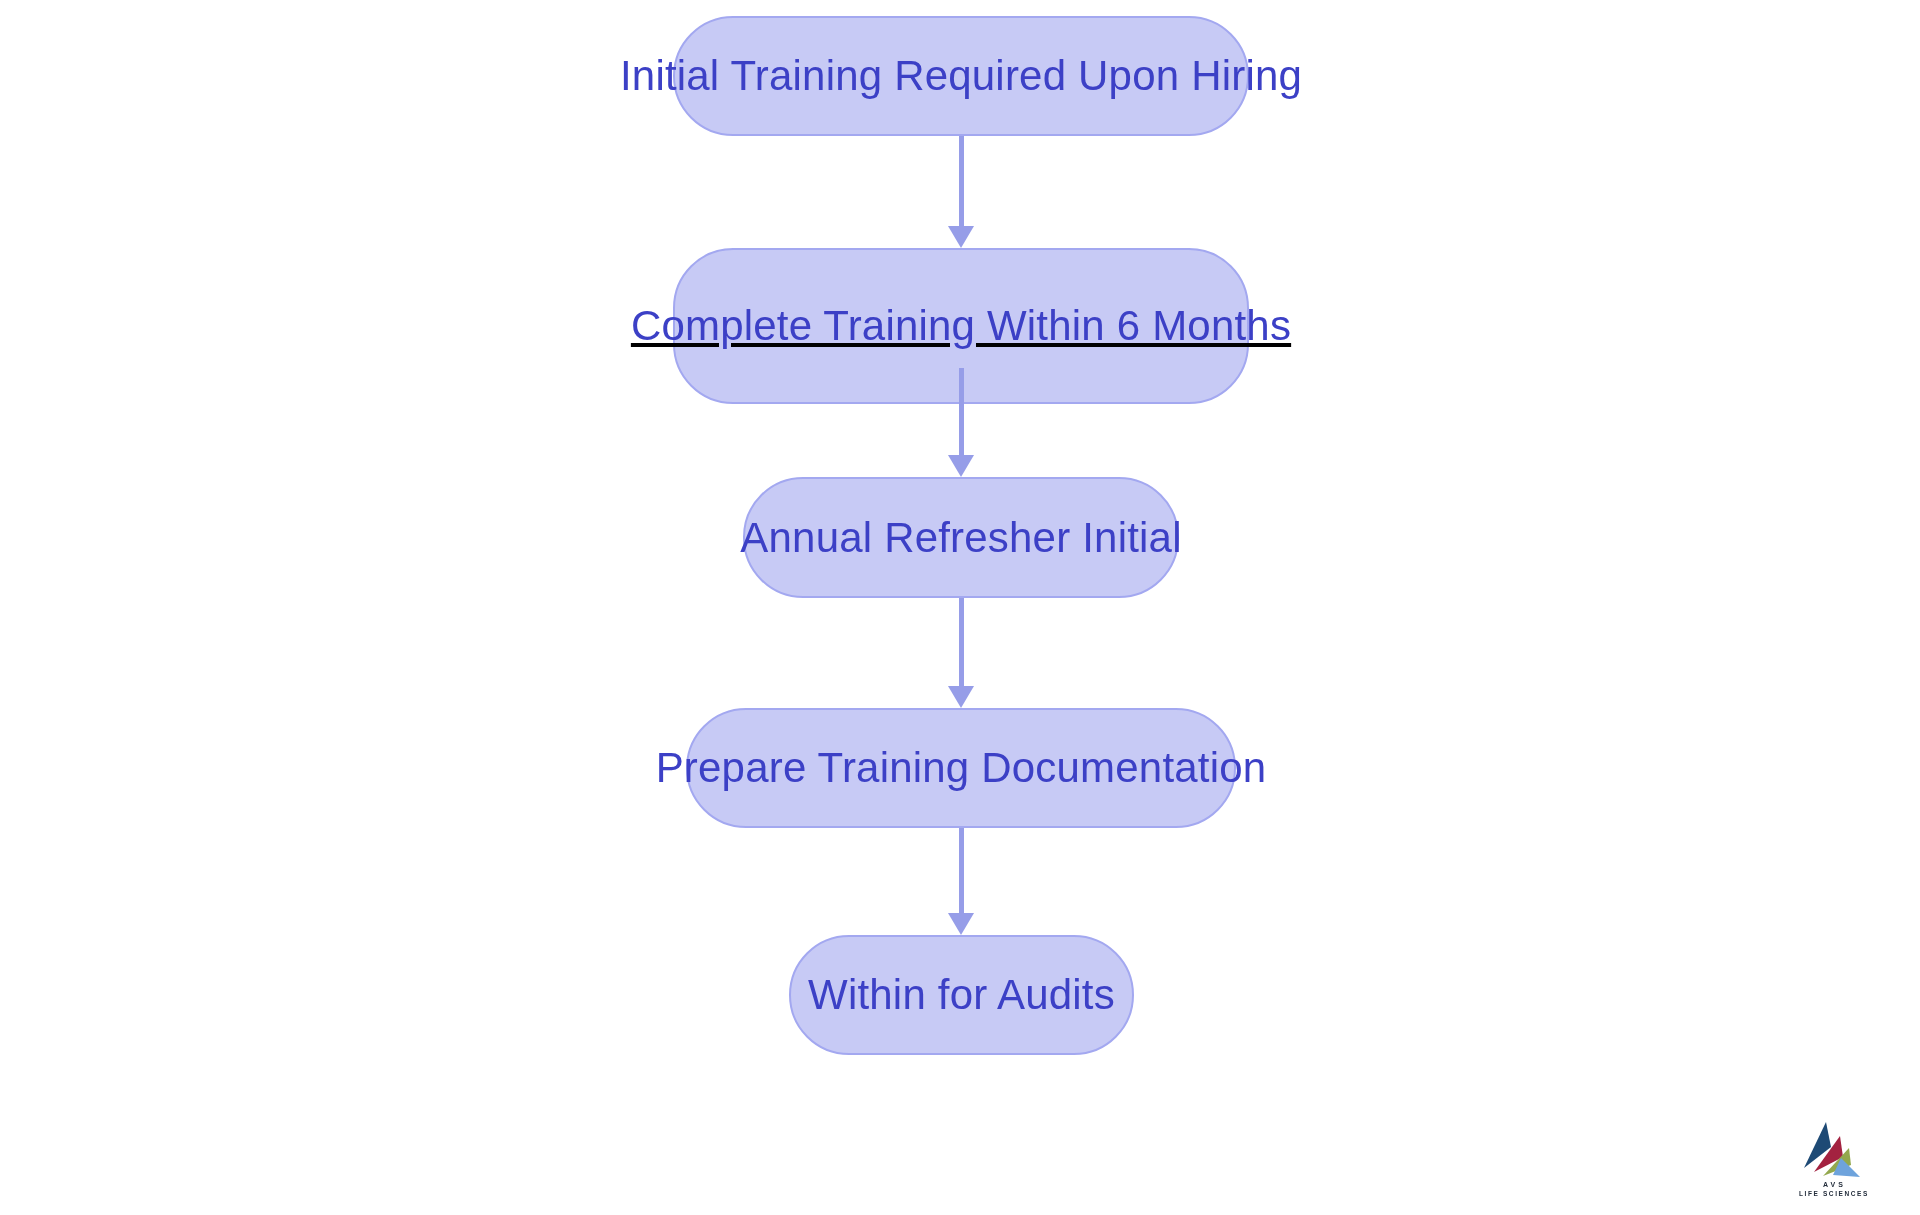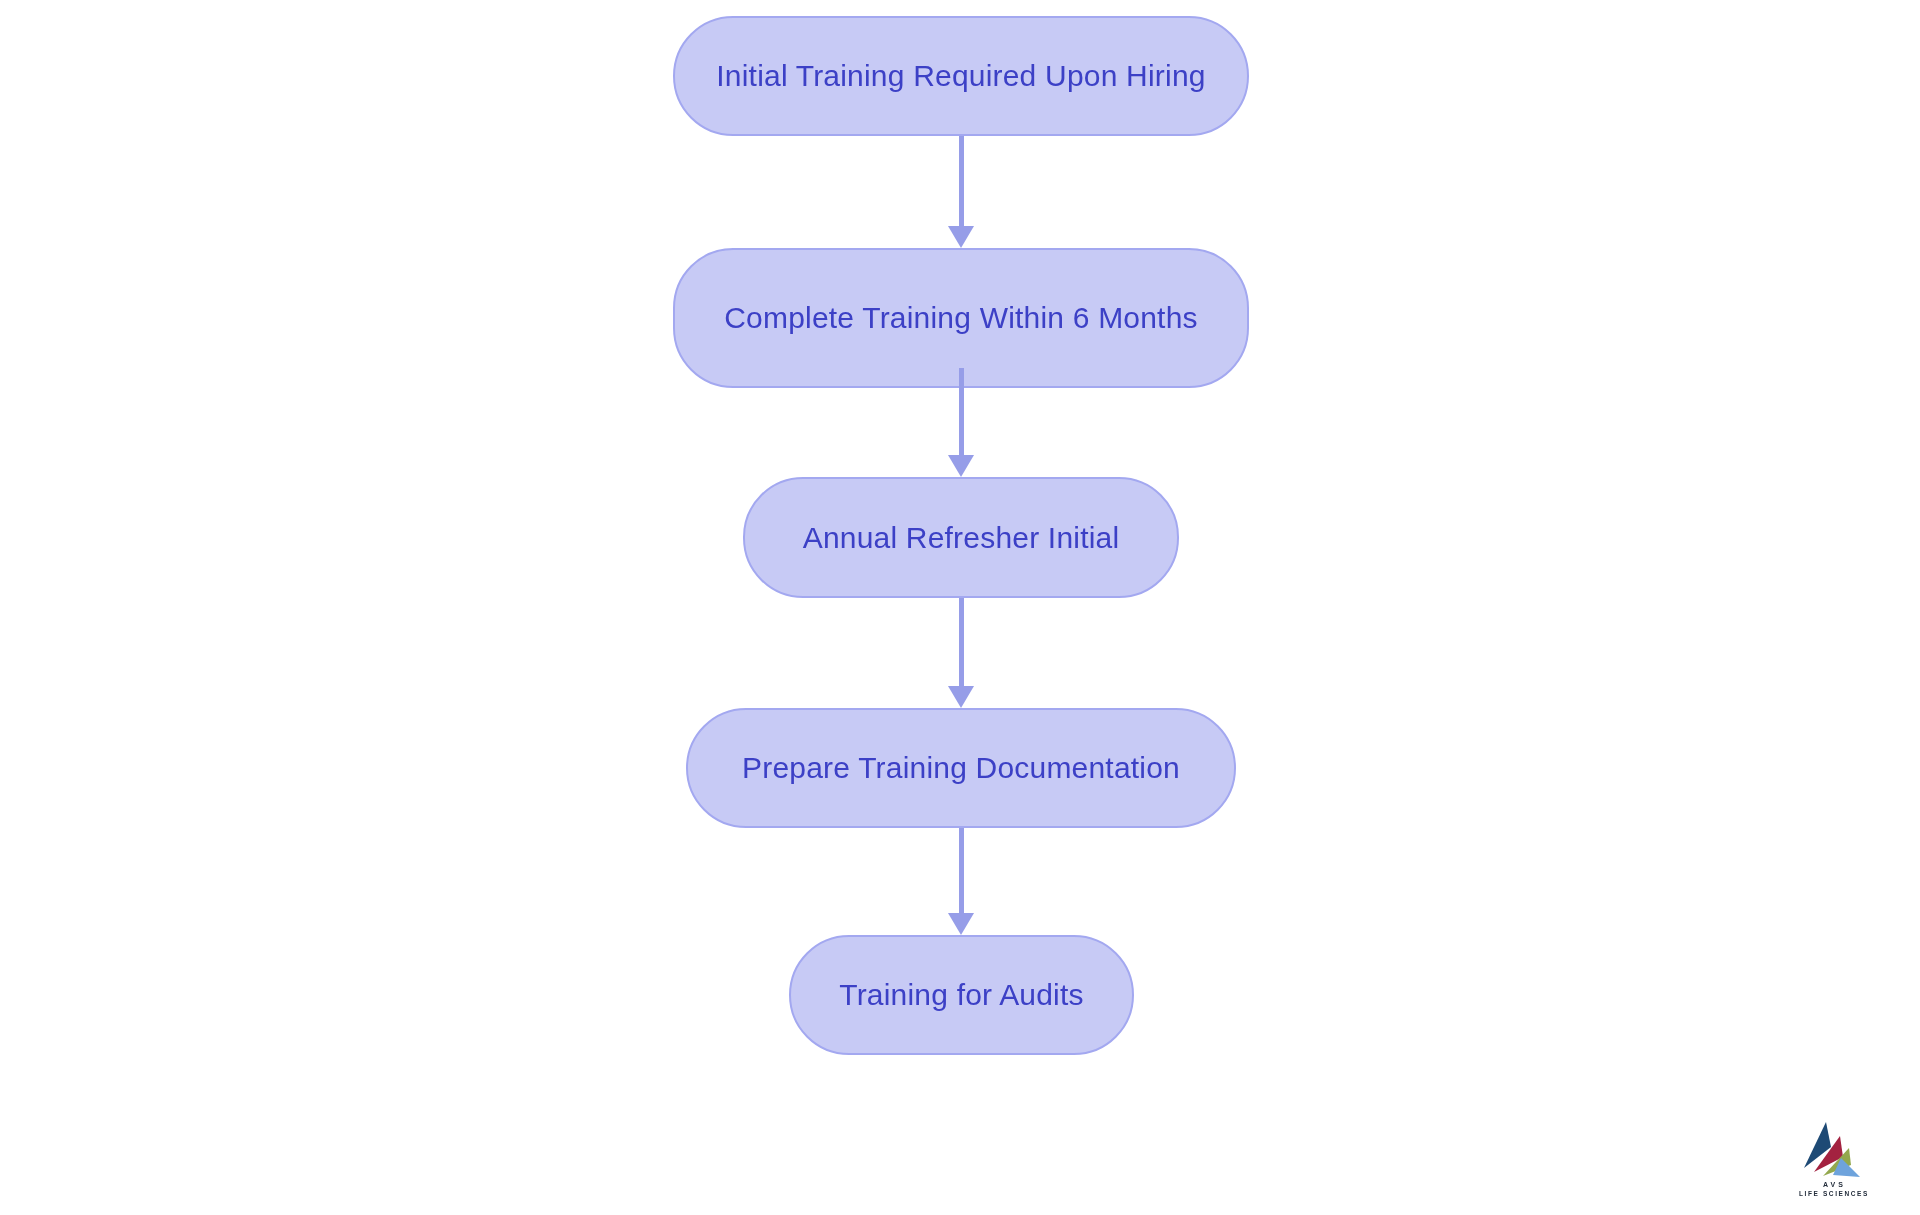--- a/index.html
+++ b/index.html
@@ -23,26 +23,26 @@
     box-sizing: border-box;
     background: var(--node-fill, #c7caf5);
     border: 2px solid var(--node-border, #a3a8f0);
     border-radius: 60px;
     display: flex;
     align-items: center;
     justify-content: center;
   }
   .node-label {
     color: var(--node-text, #3c40c6);
-    font-size: 30px;
+    font-size: 42px;
     white-space: nowrap;
     letter-spacing: 0.2px;
   }
   .n1 { left: 673px; top: 16px;  width: 576px; height: 120px; }
-  .n2 { left: 673px; top: 248px; width: 576px; height: 140px; }
+  .n2 { left: 673px; top: 248px; width: 576px; height: 156px; text-decoration: underline; }
   .n3 { left: 743px; top: 477px; width: 436px; height: 121px; }
   .n4 { left: 686px; top: 708px; width: 550px; height: 120px; }
   .n5 { left: 789px; top: 935px; width: 345px; height: 120px; }
 
   .arrow {
     position: absolute;
     width: 30px;
     display: flex;
     flex-direction: column;
     align-items: center;
@@ -129,21 +129,21 @@
   <div class="node n4">
     <span class="node-label">Prepare Training Documentation</span>
   </div>
 
   <div class="arrow a4">
     <div class="shaft"></div>
     <div class="head"></div>
   </div>
 
   <div class="node n5">
-    <span class="node-label">Training for Audits</span>
+    <span class="node-label">Within for Audits</span>
   </div>
 
   <div class="logo">
     <svg width="80" height="62" viewBox="0 0 80 62">
       <polygon points="11,50 33,4 38,29" fill="#1e4a75"></polygon>
       <polygon points="21,54 47,18 50,39" fill="#a32240"></polygon>
       <polygon points="30,58 56,30 58,47" fill="#93a84d"></polygon>
       <polygon points="40,57 48,40 67,59" fill="#6ea3dc"></polygon>
     </svg>
     <div class="logo-line1">AVS</div>

